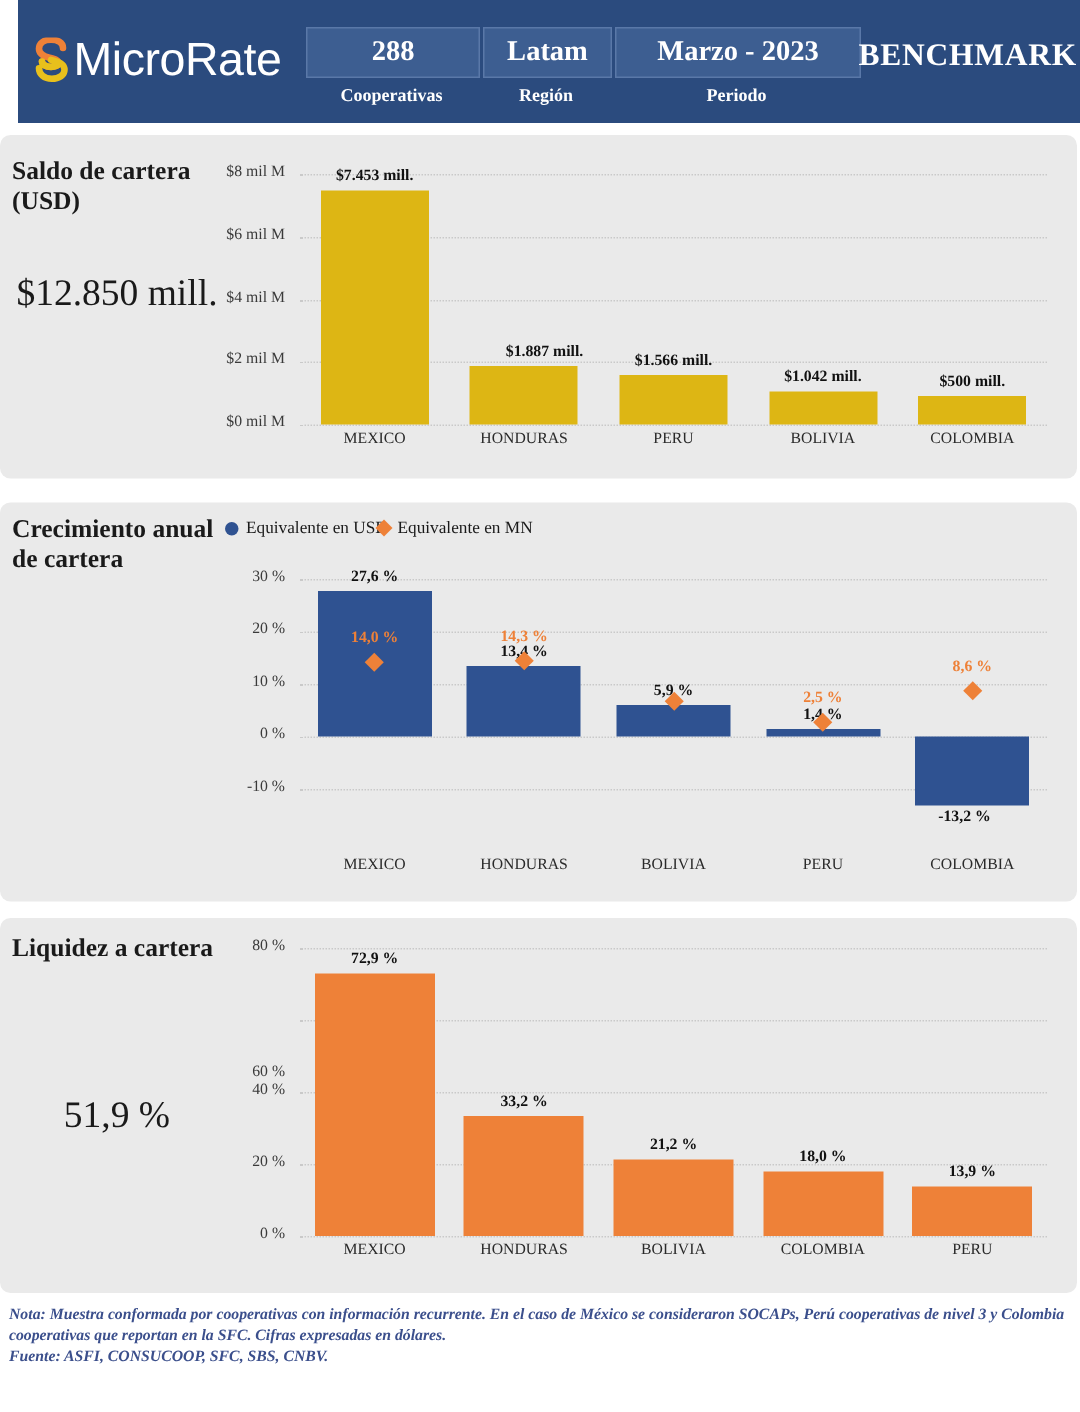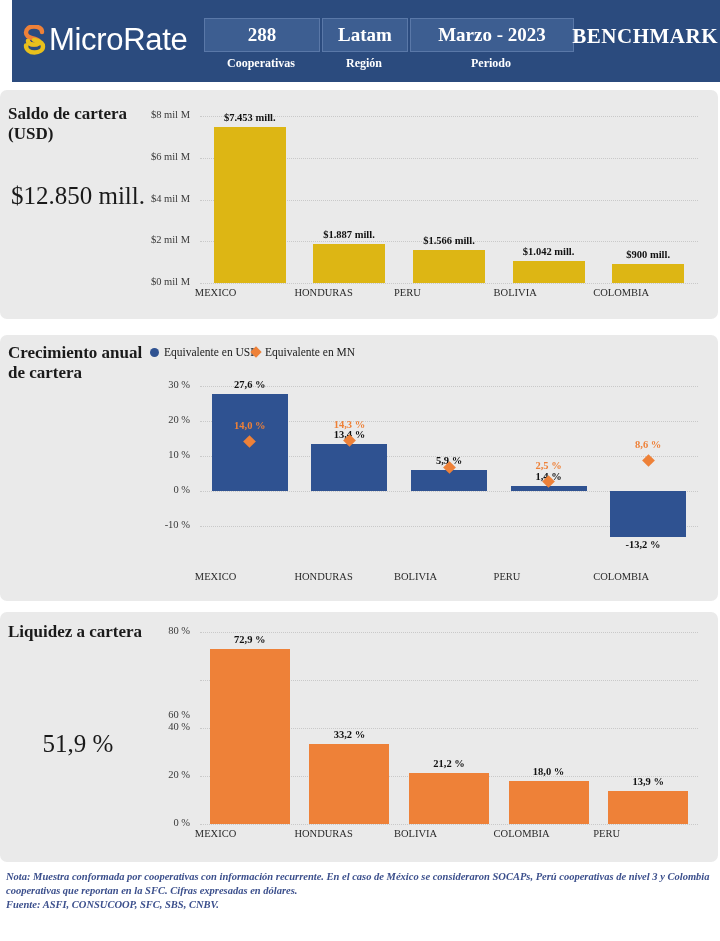--- a/index.html
+++ b/index.html
@@ -144,20 +144,21 @@
     font-size: 10.5px;
     color: #111111;
     text-align: center;
     white-space: nowrap;
   }
   .cat-label {
     position: absolute;
     font-family: "Liberation Serif", serif;
     font-size: 10.5px;
     color: #2a2a2a;
+    text-align: center;
     white-space: nowrap;
   }
   .diamond {
     position: absolute;
     width: 9px; height: 9px;
     transform: rotate(45deg);
   }
   .mn-label {
     position: absolute;
     font-family: "Liberation Serif", serif;
@@ -240,30 +241,30 @@
       <div class="gridline" style="left: 60px; top: 101.5px; width: 498px;"></div>
       <div class="ytick" style="left: 0px; top: 94.5px; width: 50px;">$4 mil M</div>
       <div class="gridline" style="left: 60px; top: 59.75px; width: 498px;"></div>
       <div class="ytick" style="left: 0px; top: 52.75px; width: 50px;">$6 mil M</div>
       <div class="gridline" style="left: 60px; top: 18px; width: 498px;"></div>
       <div class="ytick" style="left: 0px; top: 11px; width: 50px;">$8 mil M</div>
       <div class="bar" style="left: 73.8px; top: 29.4186px; width: 72px; height: 155.581px; background: rgb(221, 182, 20);"></div>
       <div class="bar-label" style="left: 54.8px; top: 14.4186px; width: 110px;">$7.453 mill.</div>
       <div class="cat-label" style="left: 54.8px; top: 189px; width: 110px;">MEXICO</div>
       <div class="bar" style="left: 173.4px; top: 145.609px; width: 72px; height: 39.3911px; background: rgb(221, 182, 20);"></div>
-      <div class="bar-label" style="left: 154px; top: 130.609px; width: 110px;">$1.887 mill.</div>
+      <div class="bar-label" style="left: 168px; top: 130.609px; width: 110px;">$1.887 mill.</div>
       <div class="cat-label" style="left: 154.4px; top: 189px; width: 110px;">HONDURAS</div>
       <div class="bar" style="left: 273px; top: 152.31px; width: 72px; height: 32.6902px; background: rgb(221, 182, 20);"></div>
       <div class="bar-label" style="left: 254px; top: 137.31px; width: 110px;">$1.566 mill.</div>
       <div class="cat-label" style="left: 254px; top: 189px; width: 110px;">PERU</div>
       <div class="bar" style="left: 372.6px; top: 163.248px; width: 72px; height: 21.7517px; background: rgb(221, 182, 20);"></div>
       <div class="bar-label" style="left: 353.6px; top: 148.248px; width: 110px;">$1.042 mill.</div>
       <div class="cat-label" style="left: 353.6px; top: 189px; width: 110px;">BOLIVIA</div>
       <div class="bar" style="left: 472.2px; top: 166.213px; width: 72px; height: 18.7875px; background: rgb(221, 182, 20);"></div>
-      <div class="bar-label" style="left: 453.2px; top: 151.213px; width: 110px;">$900 mill.</div>
+      <div class="bar-label" style="left: 453.2px; top: 151.213px; width: 110px;">$500 mill.</div>
       <div class="cat-label" style="left: 453.2px; top: 189px; width: 110px;">COLOMBIA</div>
     </div>
 </div>
 
 <div class="panel" id="panel-2">
   <div class="panel-title" style="top:8px;">Crecimiento anual de cartera</div>
 
   <div class="legend" style="left:150px; top:11px;">
     <span class="legend-dot" style="background: rgb(47, 82, 145);"></span>
     <span>Equivalente en USD</span>

